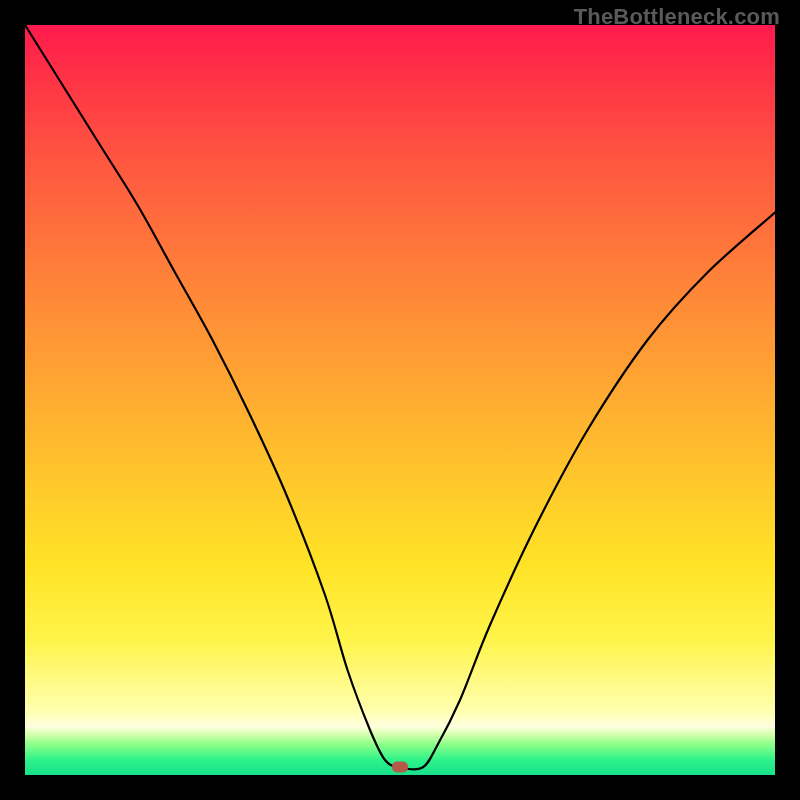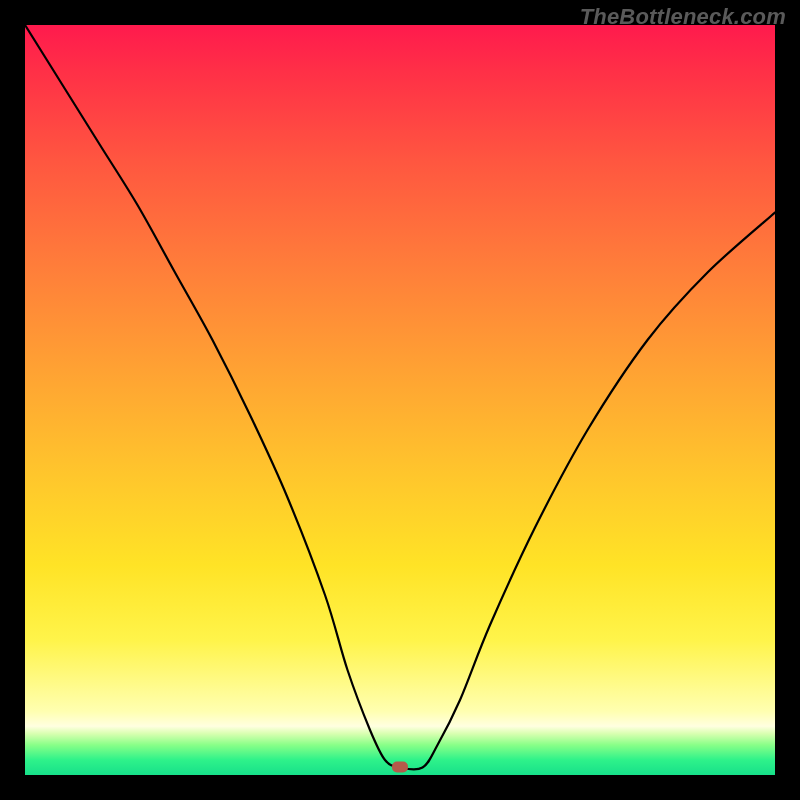--- a/index.html
+++ b/index.html
@@ -40,27 +40,26 @@
         #ffffe0 93.5%,
         #d8ffb0 94.5%,
         #88ff88 96%,
         #2ef28a 98%,
         #17e08a 100%
       );
   }
   .watermark {
     position: absolute;
     top: 4px;
-    right: 14px;
+    right: 20px;
     color: #5a5a5a;
     font-size: 22px;
     font-weight: 600;
     letter-spacing: 0.2px;
     user-select: none;
-    font-style: italic;
   }
   svg.curve {
     position: absolute;
     left: 0;
     top: 0;
     width: 750px;
     height: 750px;
   }
 </style>
 </head>

